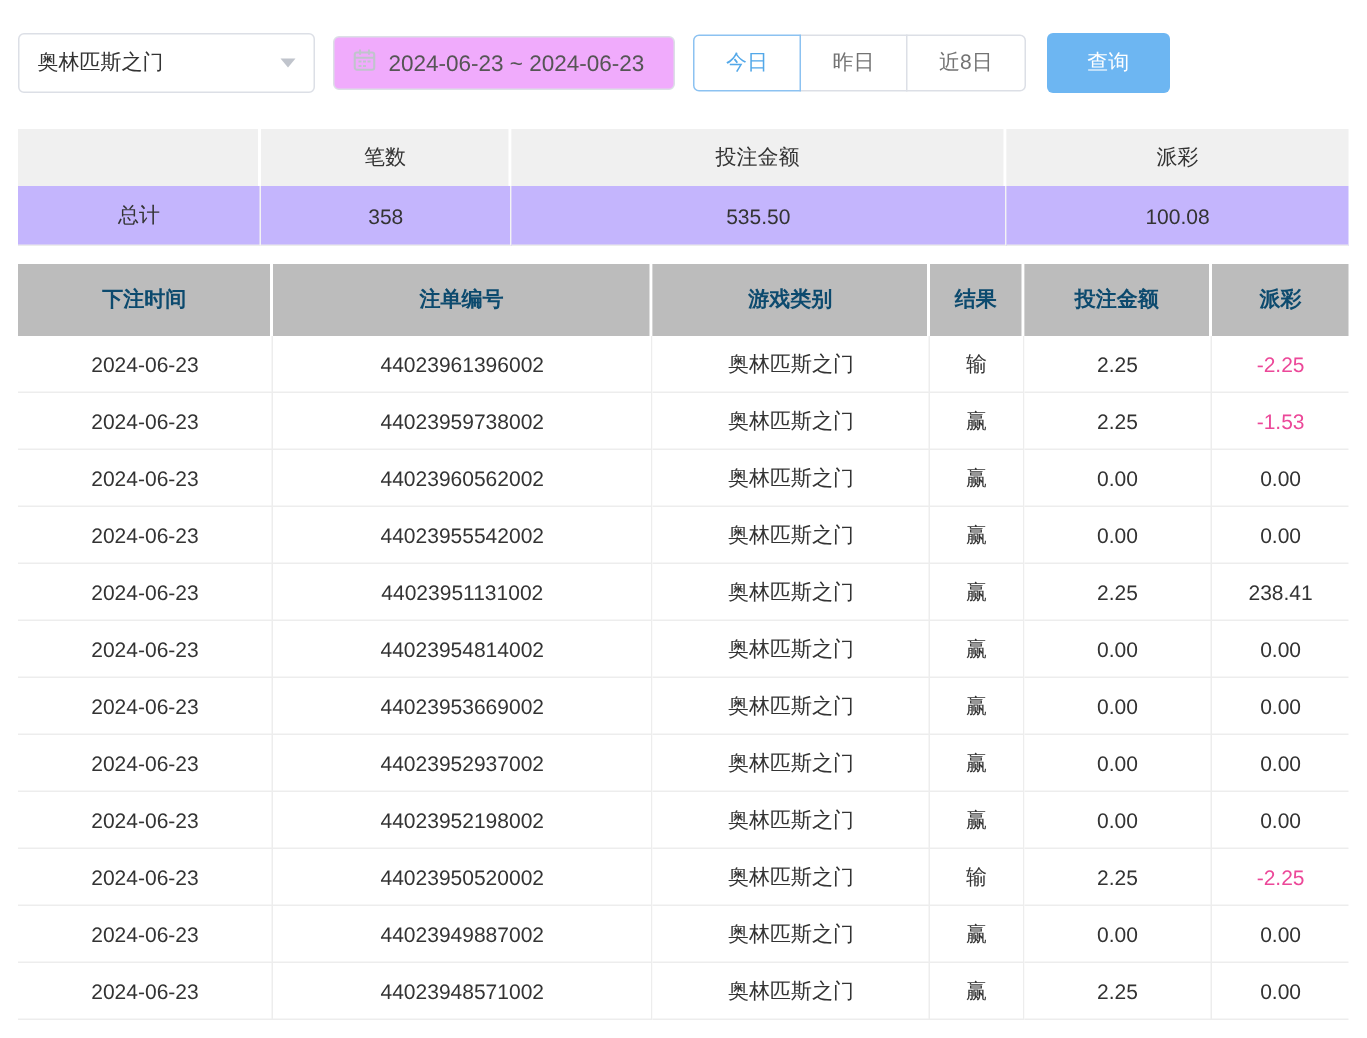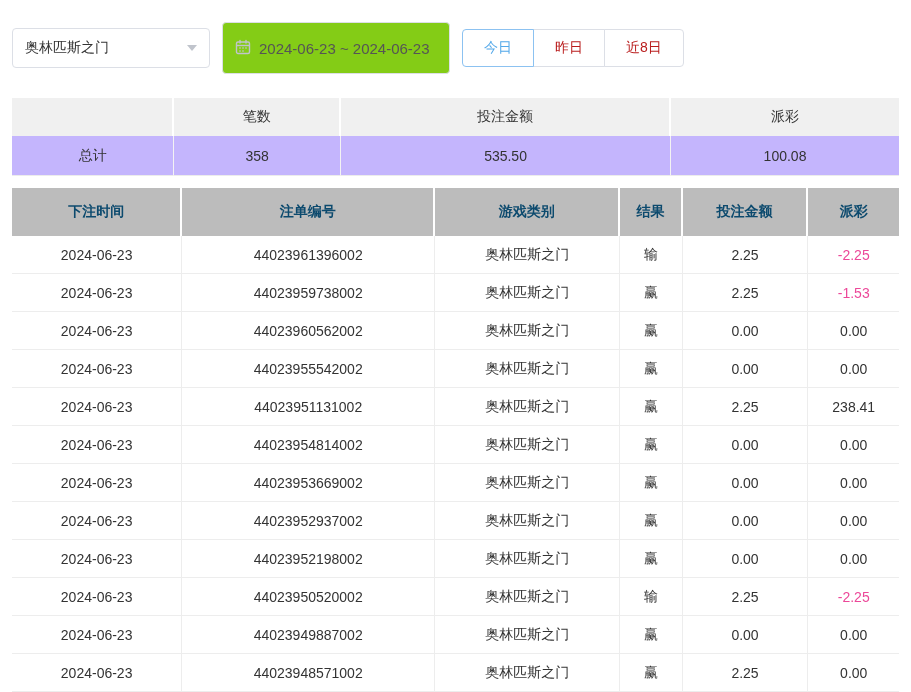--- a/index.html
+++ b/index.html
@@ -12,26 +12,26 @@
   .panel-title { font-size: 15px; font-weight: bold; color: #303133; }
   .collapse-btn { background: none; border: none; cursor: pointer; padding: 2px; line-height: 0; }
 
   
   .controls { display: flex; align-items: center; margin-top: 22px; }
   .select-box { width: 198px; height: 40px; border: 1px solid #dcdfe6; border-radius: 4px;
     display: flex; align-items: center; justify-content: space-between; padding: 0 12px;
     font-size: 14px; color: #333; background: #fff; cursor: pointer; }
   .caret-down { width: 0; height: 0; border-left: 5px solid transparent; border-right: 5px solid transparent;
     border-top: 6px solid #c0c4cc; }
-  .date-box { width: 228px; height: 52px; border: 1px solid #dcdfe6; border-radius: 4px;
+  .date-box { width: 228px; height: 36px; border: 1px solid #dcdfe6; border-radius: 4px;
     display: flex; align-items: center; gap: 8px; padding: 0 12px; margin-left: 12px;
-    font-size: 15px; color: #555; background: #84cc16; cursor: pointer; white-space: nowrap; }
+    font-size: 15px; color: #555; background: #f0abfc; cursor: pointer; white-space: nowrap; }
   .btn-group { display: flex; margin-left: 12px; }
   .btn-group button { height: 38px; padding: 0 21px; font-size: 14px; background: #fff;
-    border: 1px solid #dcdfe6; color: #b91c1c; cursor: pointer; margin-left: -1px; position: relative; }
+    border: 1px solid #dcdfe6; color: #737373; cursor: pointer; margin-left: -1px; position: relative; }
   .btn-group button:first-child { border-radius: 4px 0 0 4px; margin-left: 0; }
   .btn-group button:last-child { border-radius: 0 4px 4px 0; }
   .btn-group button.active { color: #53a8e9; border-color: #8cc2f1; z-index: 1; }
   .query-btn { margin-left: 14px; width: 82px; height: 40px; border: none; border-radius: 4px;
     background: #6db6f2; color: #fff; font-size: 14px; cursor: pointer; }
 
   
   table { width: 100%; border-collapse: separate; border-spacing: 0; table-layout: fixed; text-align: center; font-size: 14px; }
 
   .summary-table { margin-top: 24px; }
@@ -84,20 +84,21 @@
       </span>
       <span>2024-06-23 ~ 2024-06-23</span>
     </div>
 
     <div class="btn-group">
         <button class="active">今日</button>
         <button>昨日</button>
         <button>近8日</button>
       </div>
 
+    <button class="query-btn">查询</button>
   </div>
 
   <table class="summary-table">
     <colgroup>
         <col>
         <col>
         <col>
         <col>
       </colgroup>
     <thead>

